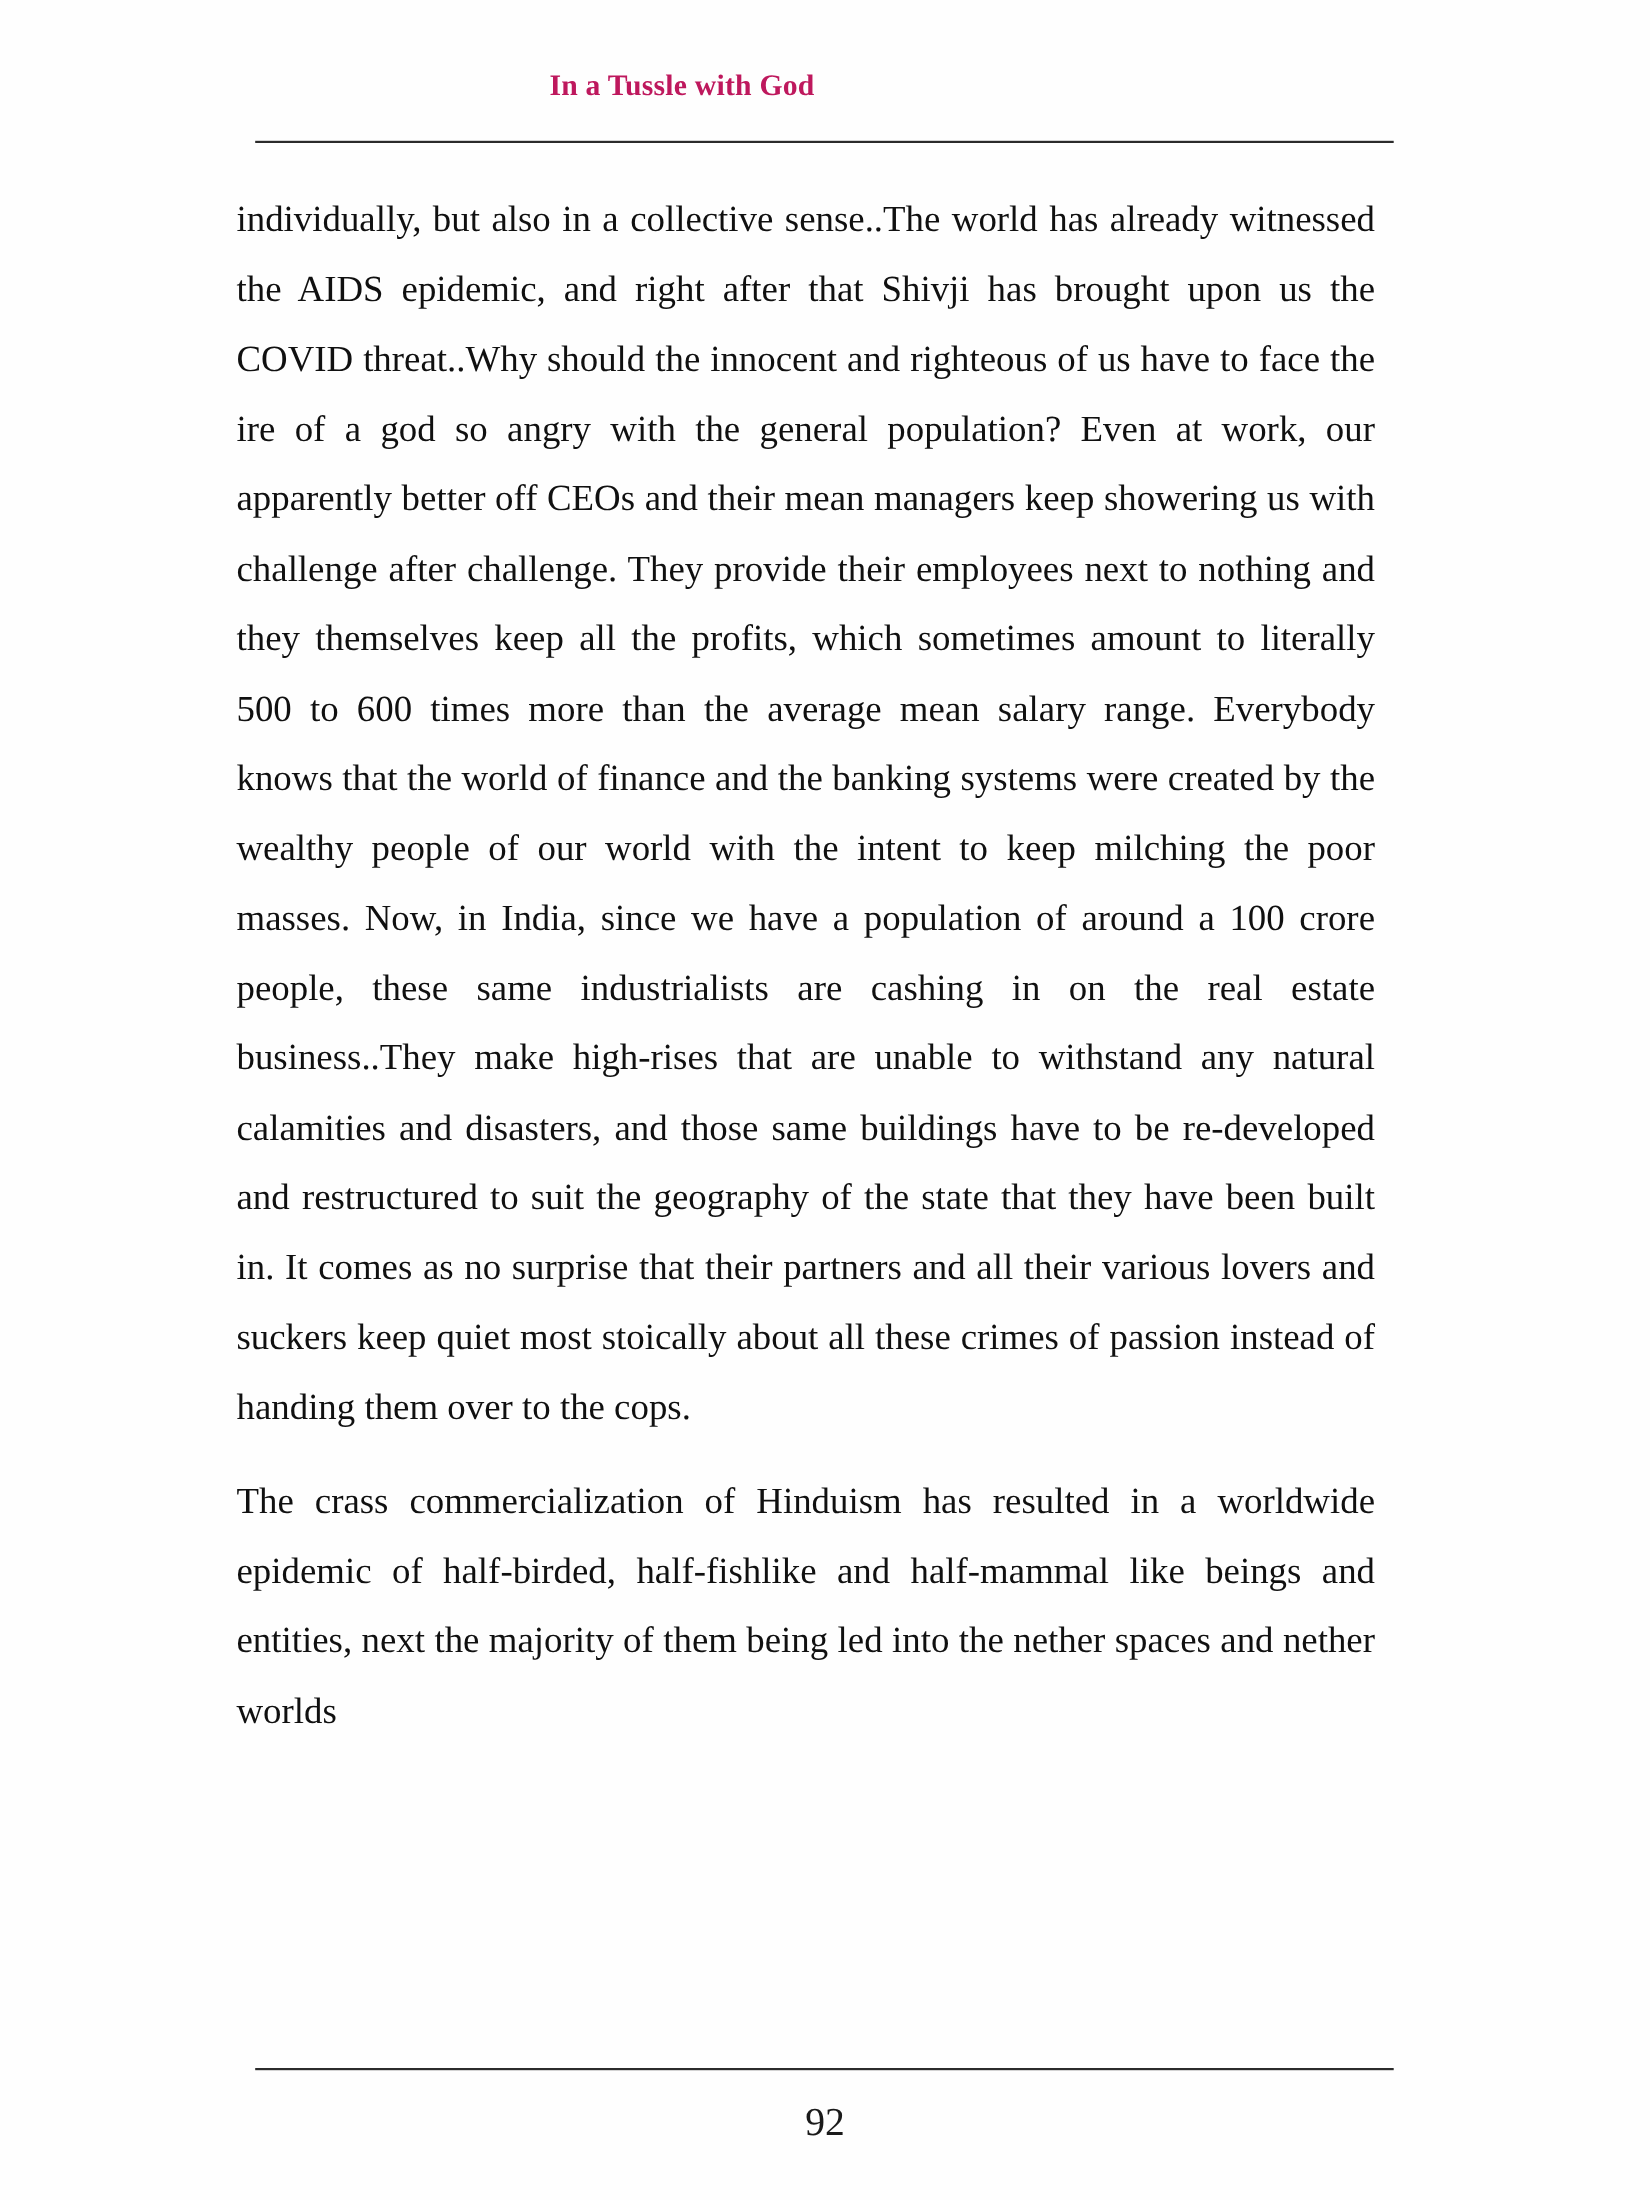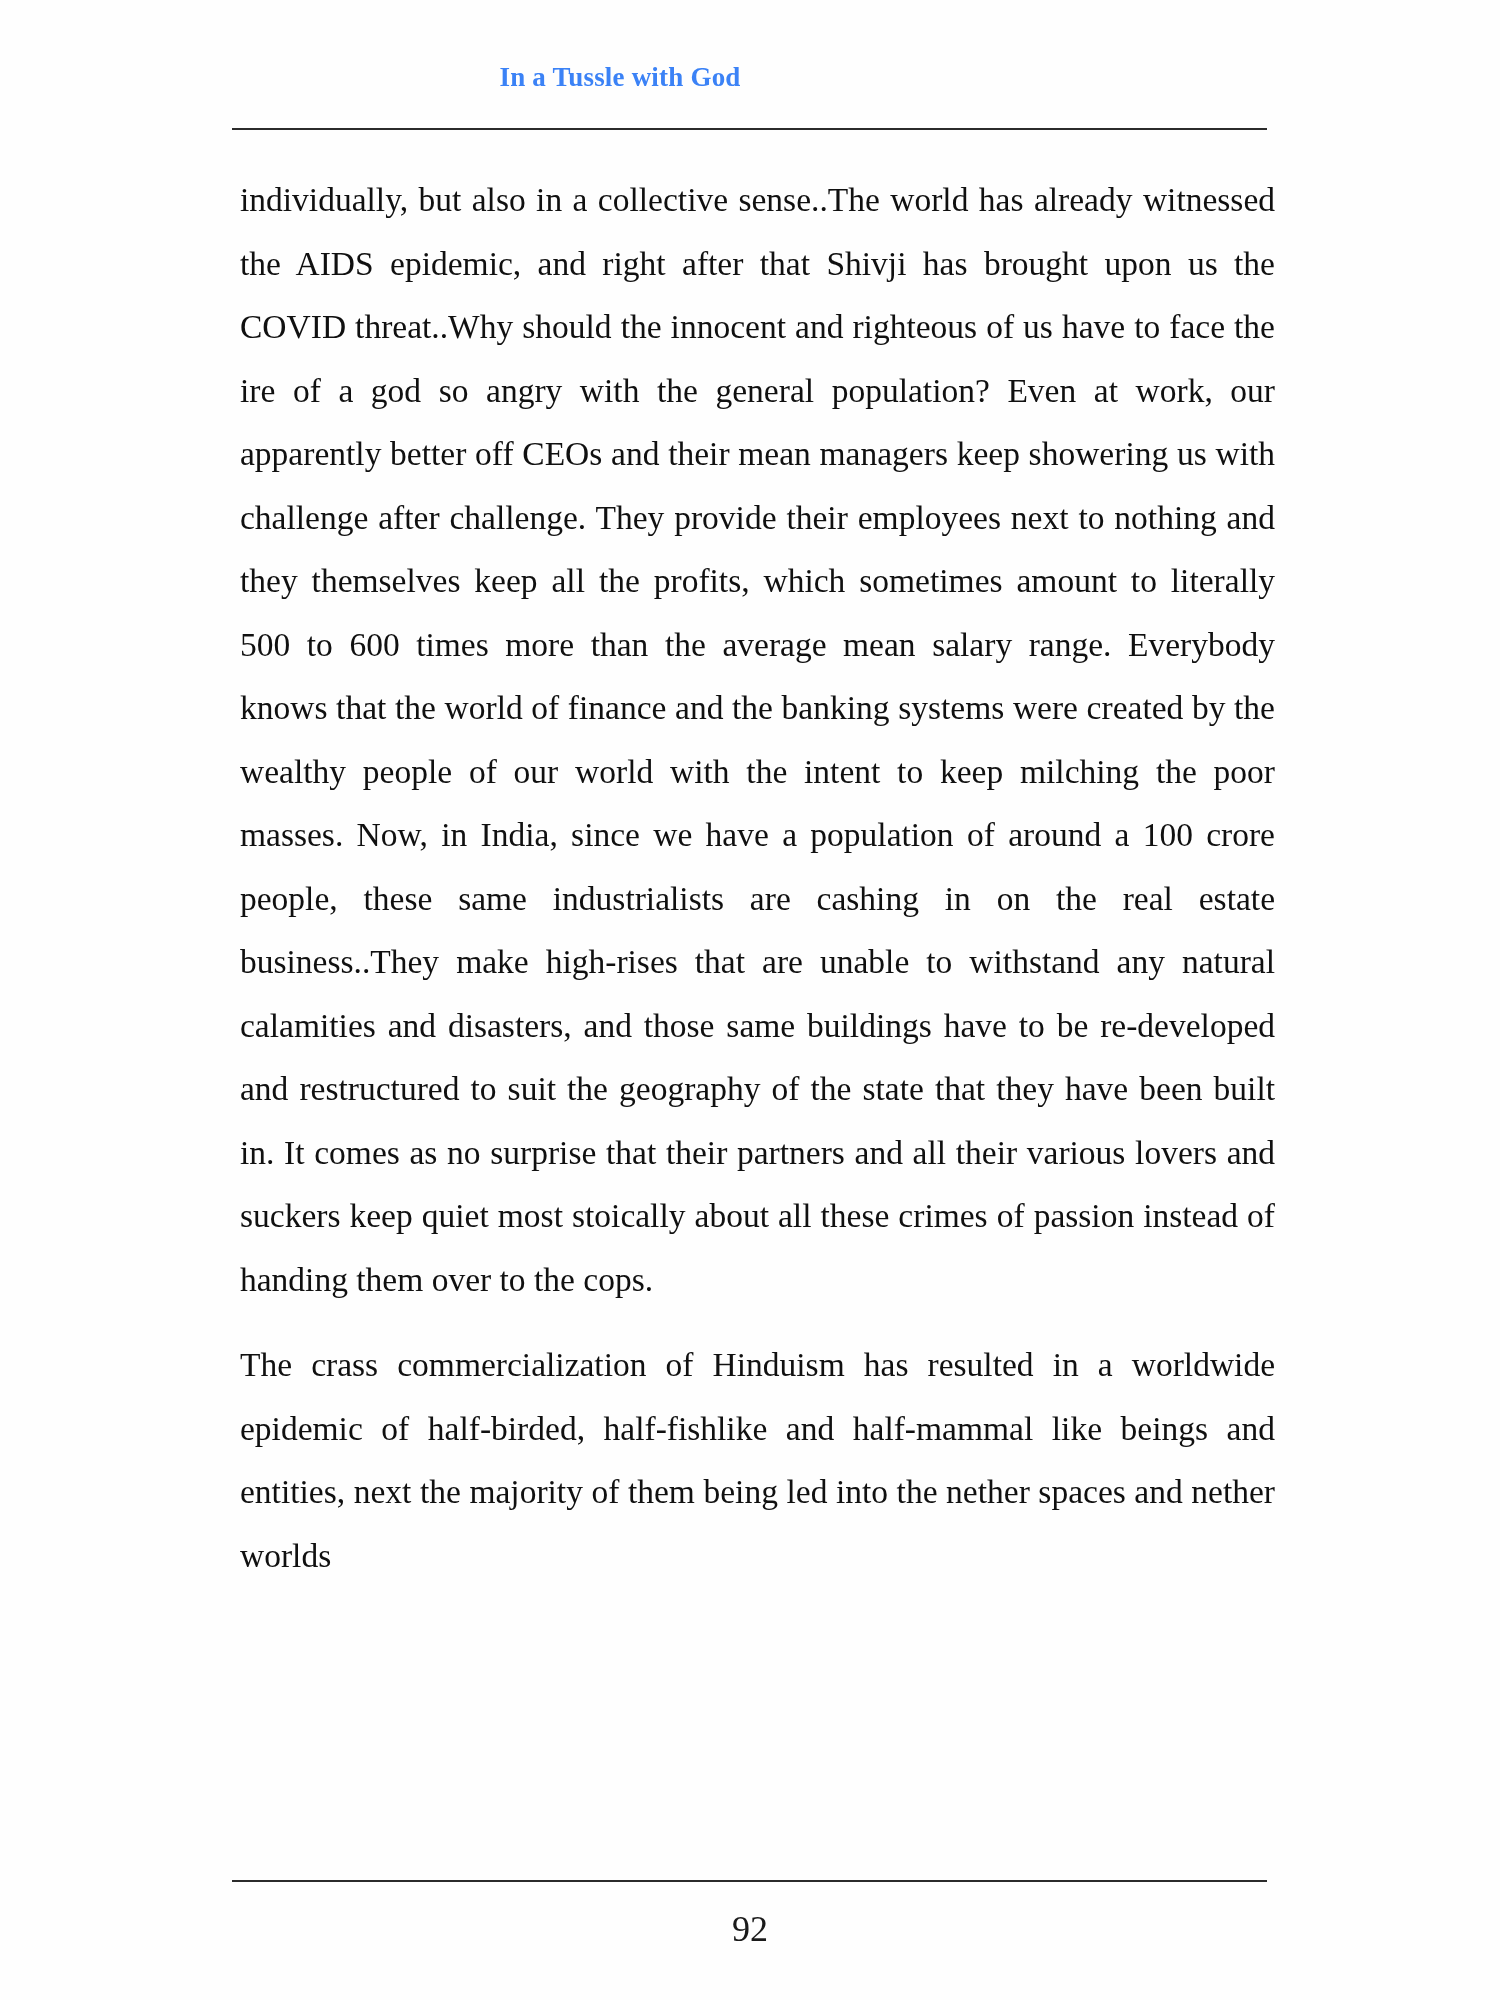--- a/index.html
+++ b/index.html
@@ -25,21 +25,21 @@
   }
   .running-head {
     position: absolute;
     left: 0;
     top: 62px;
     width: 1240px;
     text-align: center;
     font-size: 27px;
     font-weight: 700;
     letter-spacing: 0.2px;
-    color: #3b82f6;
+    color: #be185d;
   }
   .rule-top {
     position: absolute;
     left: 232px;
     top: 128px;
     width: 1035px;
     height: 2px;
     background: #2b2b2b;
   }
   .rule-bottom {
@@ -54,21 +54,21 @@
     position: absolute;
     left: 0;
     top: 1908px;
     width: 1500px;
     text-align: center;
     font-size: 36px;
     color: #1a1a1a;
   }
   .body-col {
     position: absolute;
-    left: 240px;
+    left: 215px;
     top: 168px;
     width: 1035px;
   }
   p.para {
     margin: 0;
     font-size: 33.5px;
     line-height: 63.5px;
     text-align: justify;
     text-justify: inter-word;
     color: #101010;

